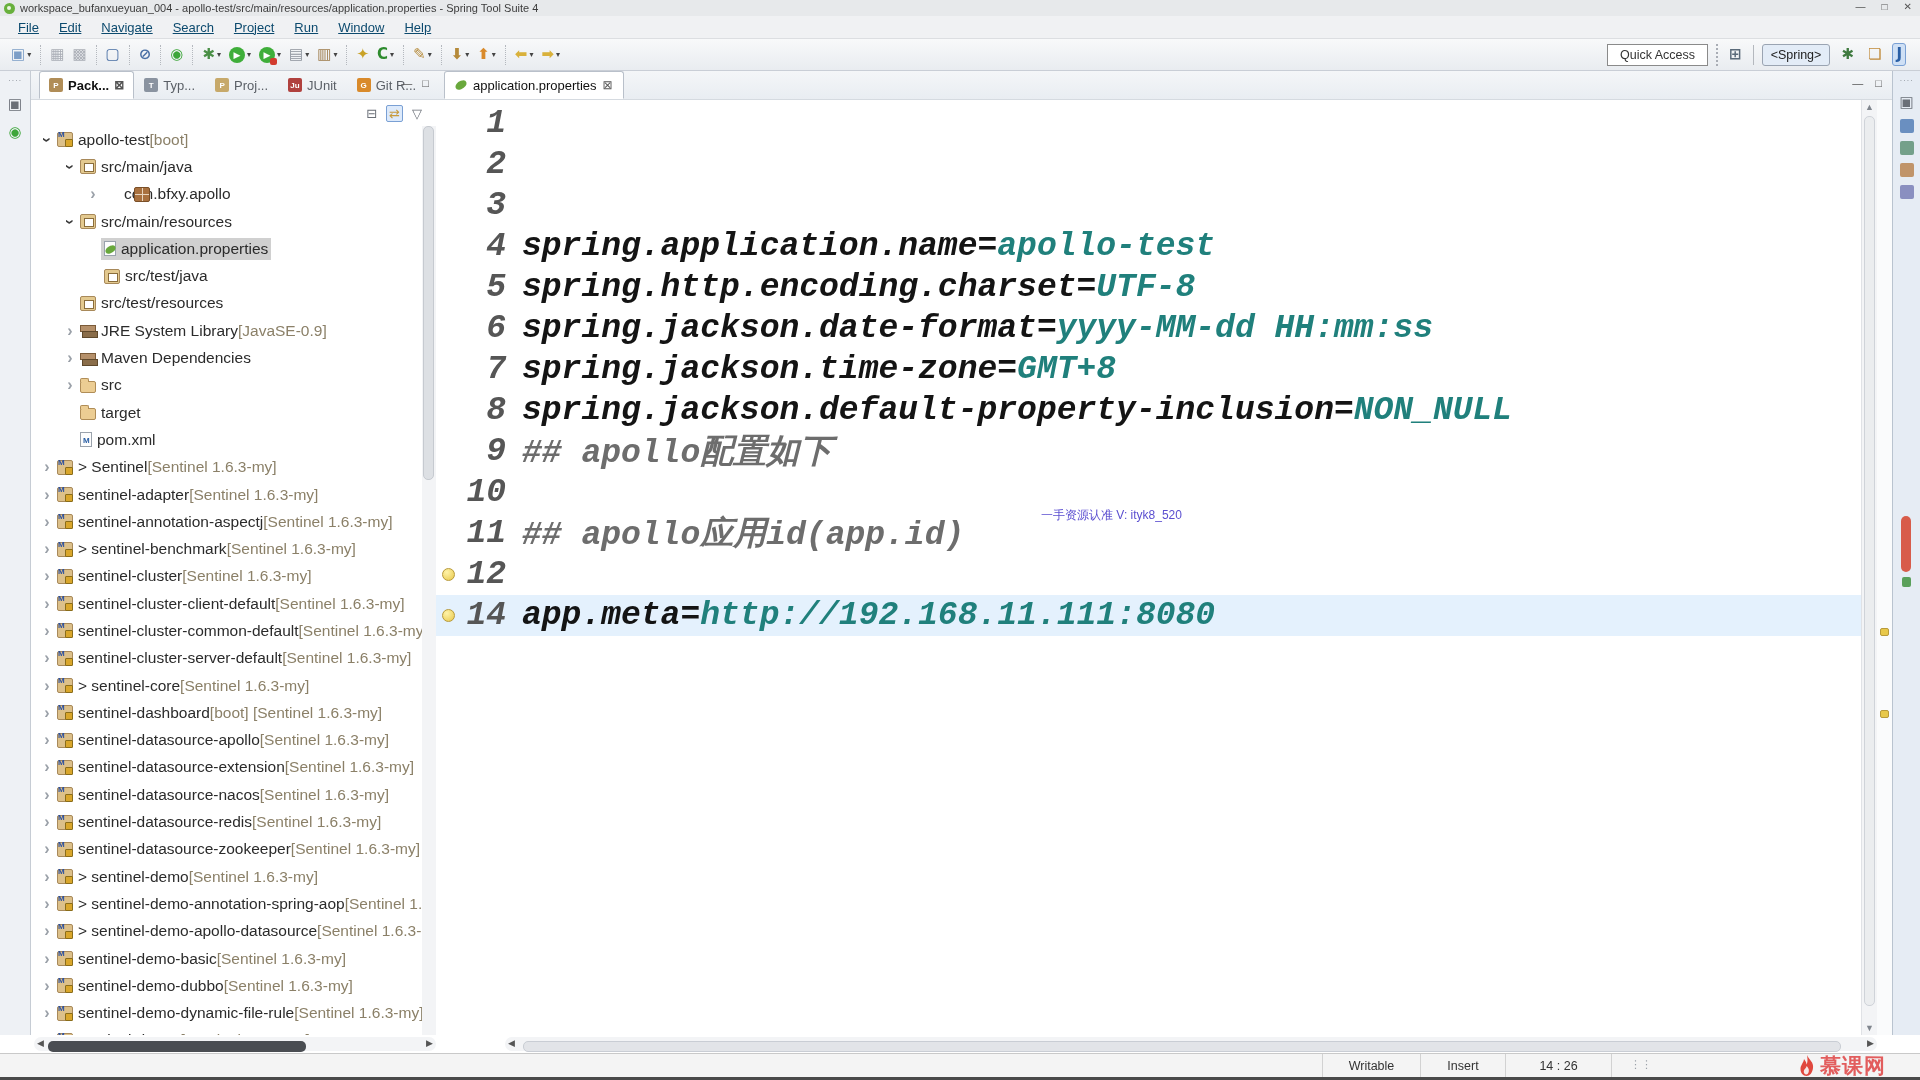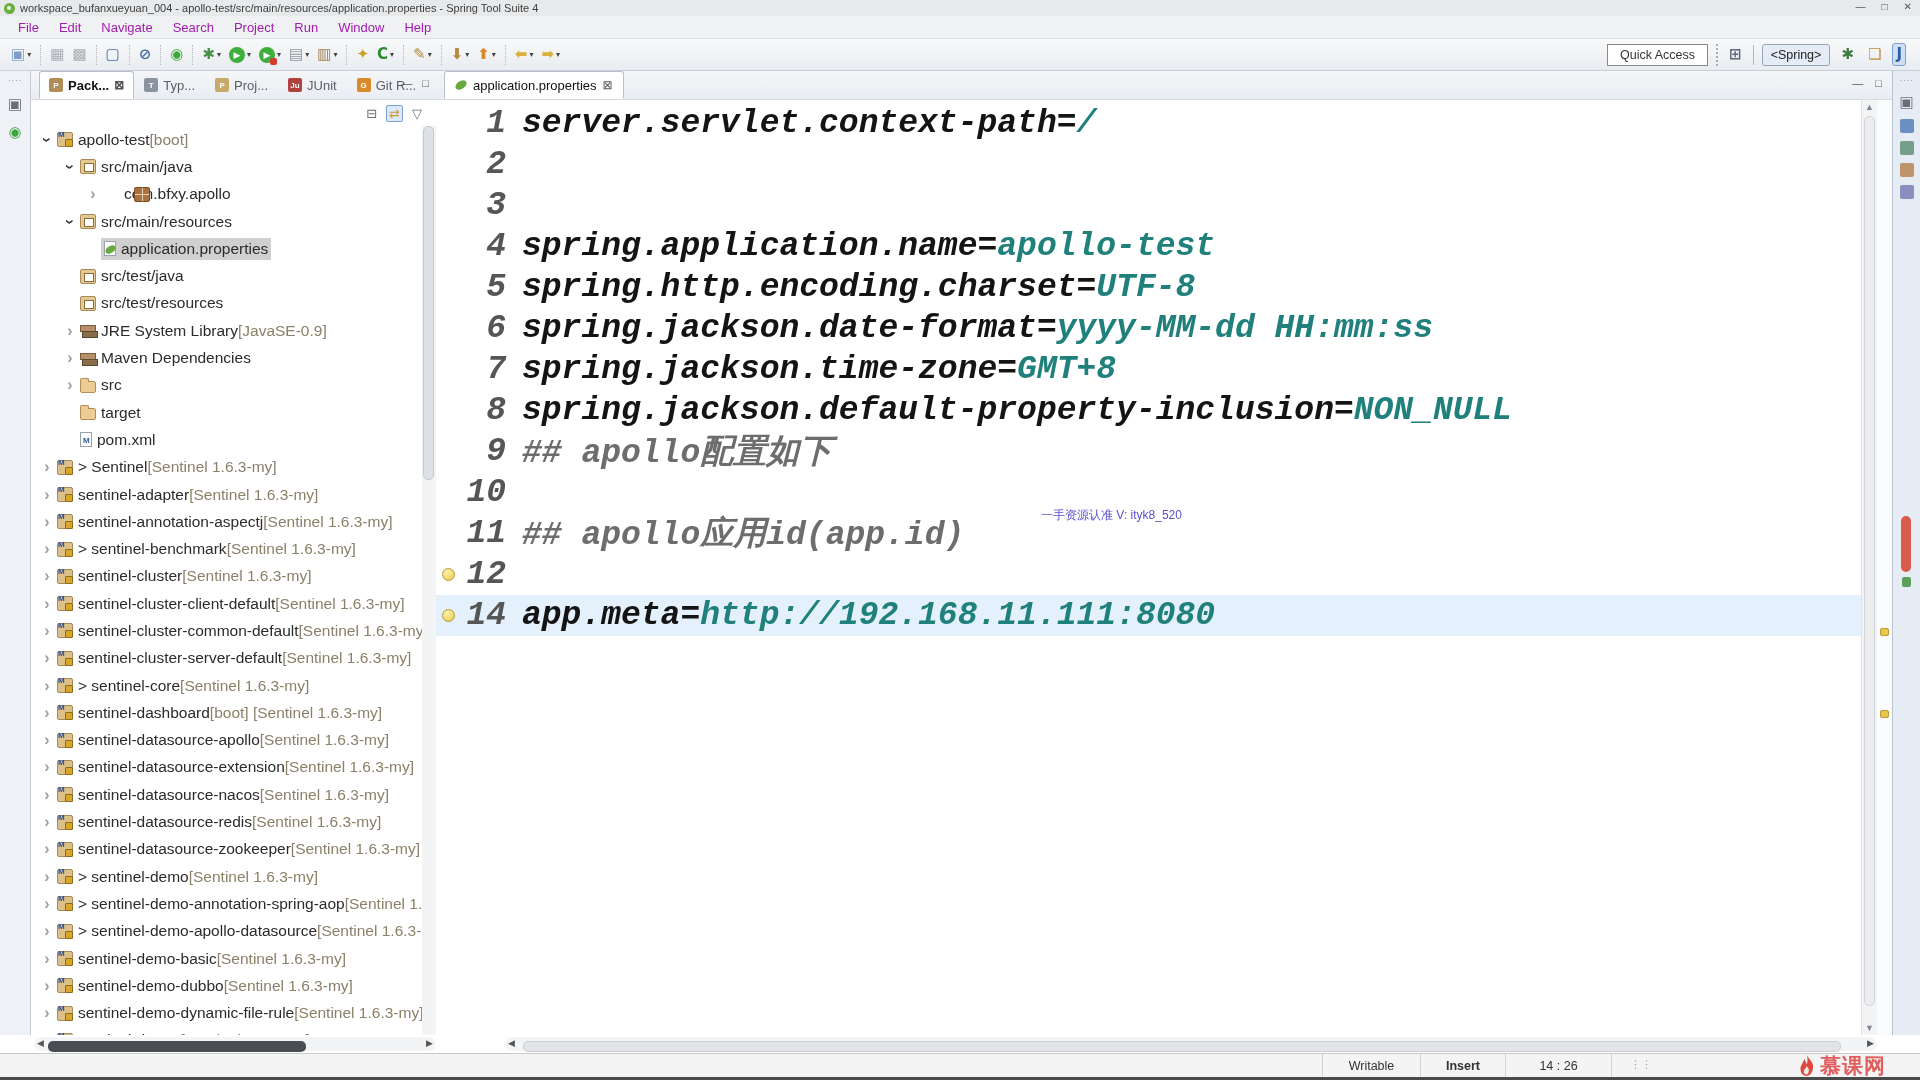--- a/index.html
+++ b/index.html
@@ -15,21 +15,21 @@
   .appicon::after { content:""; position:absolute; left:3px; top:3px; width:4px; height:4px;
     border-radius:50%; background:#eaf6df; }
   .titletext { font-size:11px; color:#3c3c3c; white-space:nowrap; }
   .wincontrols { position:absolute; right:8px; top:1px; display:flex; gap:16px; color:#555;
     font-size:10px; }
   .wincontrols span { cursor:default; }
 
   
   .menubar { position:absolute; left:0; top:16px; width:1920px; height:23px; background:#f0f1f3;
     border-bottom:1px solid #dcdee1; display:flex; align-items:center; padding-left:8px; }
-  .menu-item { font-size:13px; color:#a21caf; padding:2px 10px; }
+  .menu-item { font-size:13px; color:#0c4a6e; padding:2px 10px;text-decoration:underline; }
 
   
   .toolbar { position:absolute; left:0; top:39px; width:1920px; height:32px;
     background:linear-gradient(#f8f9fa,#e9ecf0); border-bottom:1px solid #c9ced6;
     display:flex; align-items:center; padding:0 8px; }
   .tgroup { display:flex; align-items:center; gap:2px; }
   .tsep { width:1px; height:20px; border-left:1px dotted #b4b8be; margin:0 6px; }
   .tbtn { display:flex; align-items:center; gap:1px; padding:2px 3px; border:none; background:transparent;
     border-radius:3px; }
   .tbtn .gl { font-size:15px; line-height:17px; font-family:"DejaVu Sans", sans-serif; }
@@ -404,21 +404,21 @@
             <span class="ti src"></span>
             <span class="tlabel">src/main/resources</span>
           </div>
           <div class="trow" style="padding-left: 54px;">
             <span class="ar n">›</span>
             <span class="selbg">
               <span class="ti prop"></span>
               <span class="tlabel">application.properties</span>
             </span>
           </div>
-          <div class="trow" style="padding-left: 31px;">
+          <div class="trow" style="padding-left: 31px; margin-left: 24px;">
             <span class="ar n">›</span>
             <span class="ti src"></span>
             <span class="tlabel">src/test/java</span>
           </div>
           <div class="trow" style="padding-left: 31px;">
             <span class="ar n">›</span>
             <span class="ti src"></span>
             <span class="tlabel">src/test/resources</span>
           </div>
           <div class="trow" style="padding-left: 31px;">
@@ -591,21 +591,21 @@
           <span class="leaf"></span>
           <span>application.properties</span>
           <span class="tclose">⊠</span>
         </div>
       </div>
       <div class="eminmax">
         <span>—</span>
         <span>□</span>
       </div>
       <div class="econtent" id="econtent">
-          <div class="eline"><span class="gbulb"></span><span class="gnum">1</span><span class="ecode"><span class="sk">server.servlet.context-path=</span><span class="sv">/</span></span></div>
+          <div class="eline"><span class="gbulb"></span><span class="gnum">1</span></div>
           <div class="eline"><span class="gbulb"></span><span class="gnum">2</span></div>
           <div class="eline"><span class="gbulb"></span><span class="gnum">3</span><span class="ecode"></span></div>
           <div class="eline"><span class="gbulb"></span><span class="gnum">4</span><span class="ecode"><span class="sk">spring.application.name=</span><span class="sv">apollo-test</span></span></div>
           <div class="eline"><span class="gbulb"></span><span class="gnum">5</span><span class="ecode"><span class="sk">spring.http.encoding.charset=</span><span class="sv">UTF-8</span></span></div>
           <div class="eline"><span class="gbulb"></span><span class="gnum">6</span><span class="ecode"><span class="sk">spring.jackson.date-format=</span><span class="sv">yyyy-MM-dd HH:mm:ss</span></span></div>
           <div class="eline"><span class="gbulb"></span><span class="gnum">7</span><span class="ecode"><span class="sk">spring.jackson.time-zone=</span><span class="sv">GMT+8</span></span></div>
           <div class="eline"><span class="gbulb"></span><span class="gnum">8</span><span class="ecode"><span class="sk">spring.jackson.default-property-inclusion=</span><span class="sv">NON_NULL</span></span></div>
           <div class="eline"><span class="gbulb"></span><span class="gnum">9</span><span class="ecode"><span class="sc">## apollo配置如下</span></span></div>
           <div class="eline"><span class="gbulb"></span><span class="gnum">10</span><span class="ecode"></span></div>
           <div class="eline"><span class="gbulb"></span><span class="gnum">11</span><span class="ecode"><span class="sc">## apollo应用id(app.id)</span></span></div>
@@ -646,21 +646,21 @@
     </div>
     <div class="hs-track" style="left:505px;width:1372px;">
       <span class="hs-arrow" style="left:3px;top:1px;">◀</span>
       <div class="edt-hthumb" style="left:18px;width:1318px;"></div>
       <span class="hs-arrow" style="right:3px;top:1px;">▶</span>
     </div>
   </div>
 
   <div class="statusbar">
     <div class="scell" style="left:1322px;width:98px;">Writable</div>
-    <div class="scell" style="left:1420px;width:85px;font-weight:bold;">Insert</div>
+    <div class="scell" style="left:1420px;width:85px;">Insert</div>
     <div class="scell" style="left:1505px;width:107px;border-right:1px solid #d2d2d2;">14 : 26</div>
     <span class="sdots">⋮⋮</span>
     <span class="sitewm">
       <svg width="20" height="24" viewBox="0 0 20 24">
         <path d="M10 1 C12 6 17 8 16 14 C15.5 19 12.5 22 9.5 22 C6 22 3.5 19 3.5 15 C3.5 11 6.5 9 7 5 C8.5 7 9.5 8.5 9.5 10.5 C11 8.5 10.5 4 10 1 Z" fill="#e0483e"></path>
         <path d="M9.7 12 C11 14 12.3 15 11.8 17.5 C11.4 19.6 10.2 20.6 8.9 20.4 C7.4 20.2 6.6 18.8 6.8 17 C7 15.2 9.2 14.2 9.7 12 Z" fill="#f7e9e7"></path>
       </svg>
       <span class="wmtext">慕课网</span>
     </span>
   </div>

